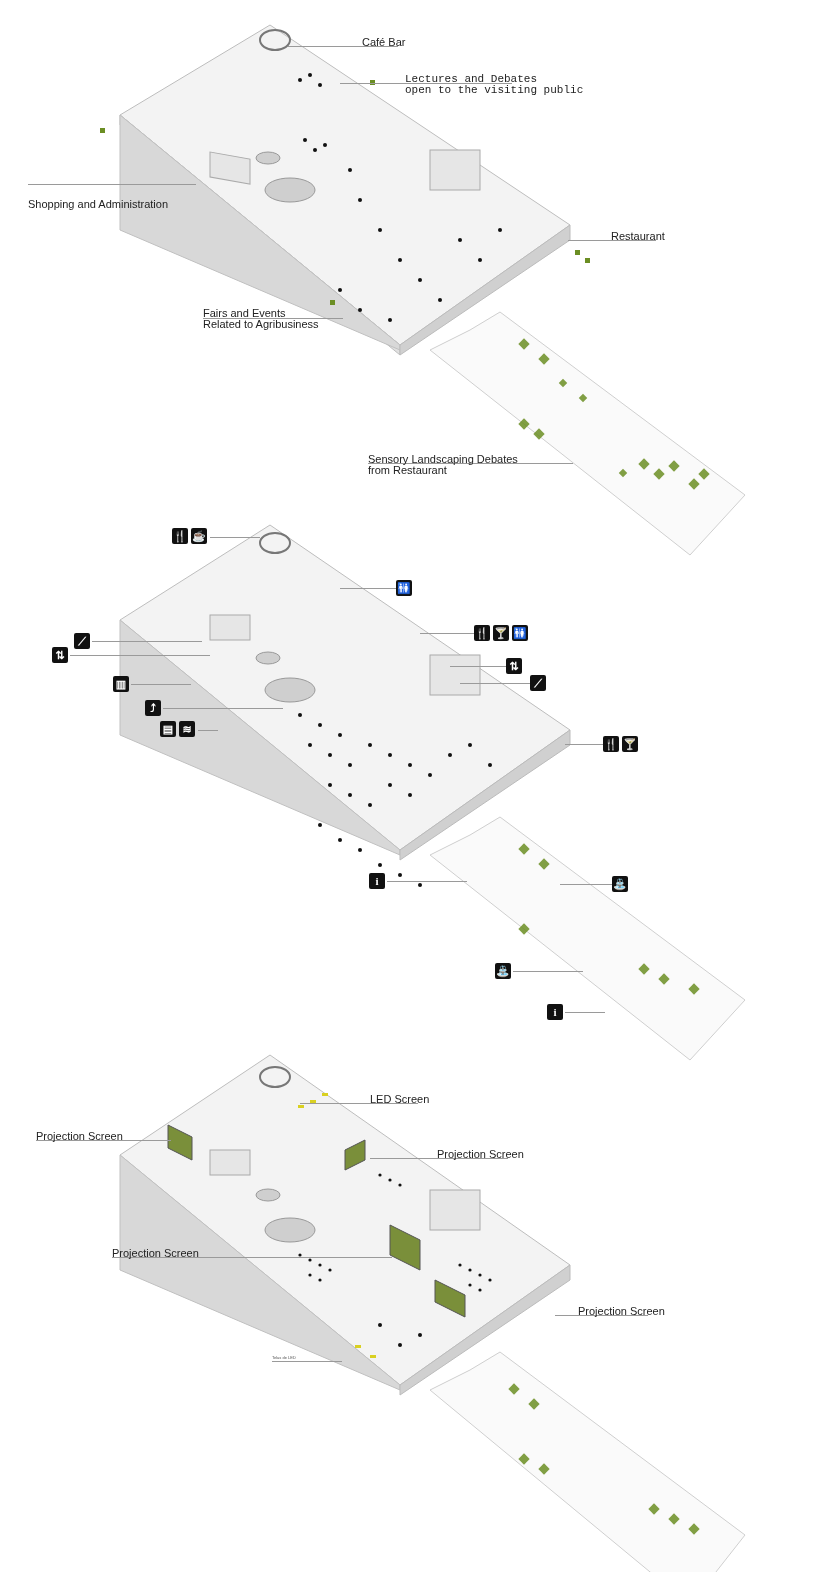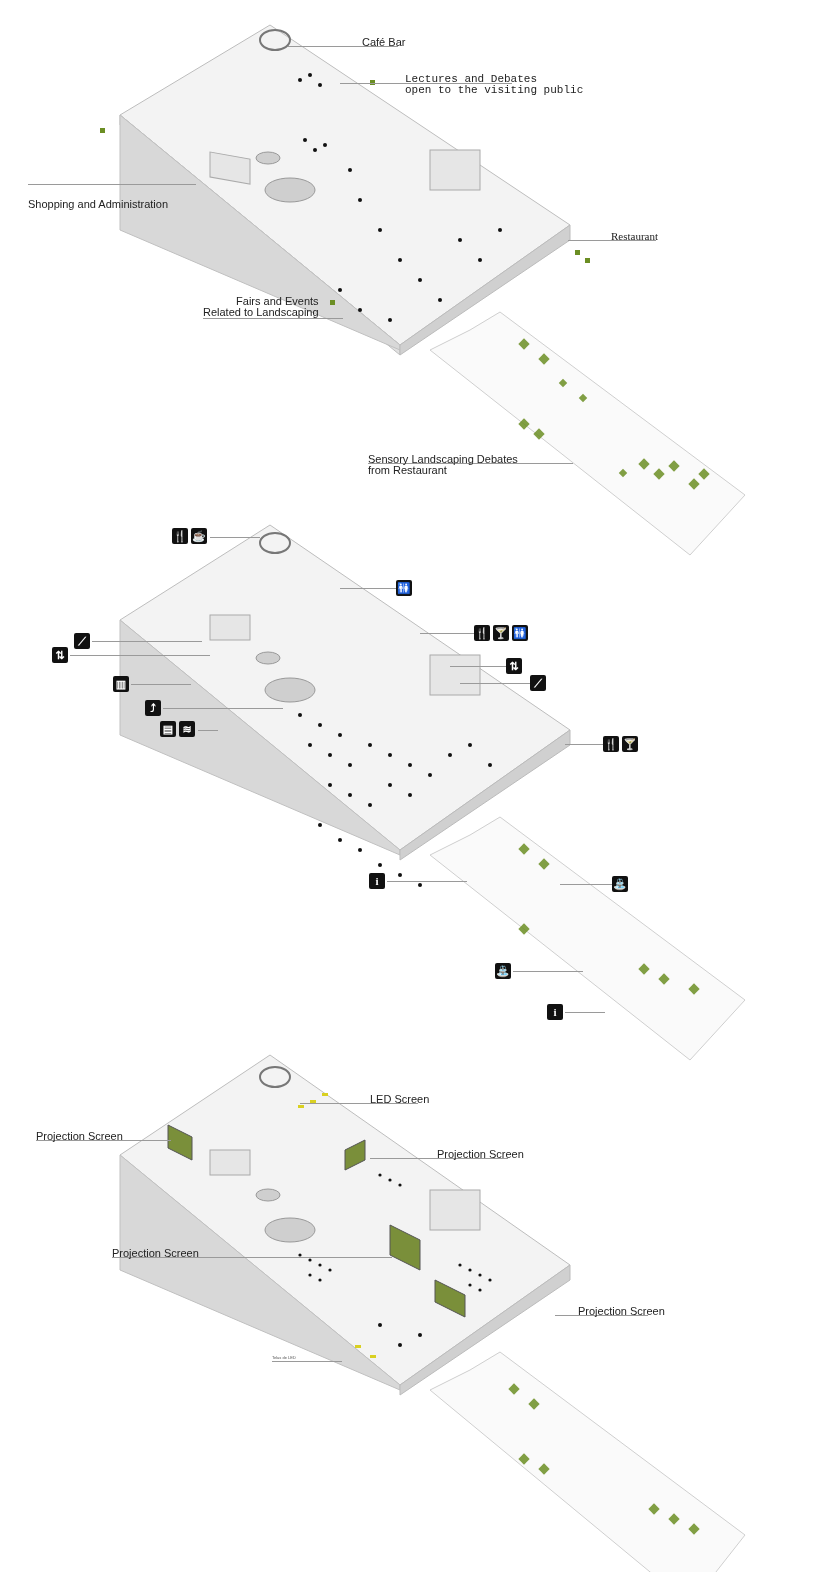--- a/index.html
+++ b/index.html
@@ -86,26 +86,26 @@
   <div class="leader" style="left:340px; top:83px; width:172px;"></div>
   <div class="label right" style="left:405px; top:74px; width:107px;font-family:Liberation Mono, monospace;">
     <div>Lectures and Debates</div>
     <div>open to the visiting public</div>
   </div>
 
   <div class="leader" style="left:28px; top:184px; width:168px;"></div>
   <div class="label" style="left:28px; top:175px;margin-top:24px;">Shopping and Administration</div>
 
   <div class="leader" style="left:568px; top:240px; width:88px;"></div>
-  <div class="label" style="left:611px; top:231px;font-family:Liberation Serif, serif;">Restaurant</div>
+  <div class="label" style="left:611px; top:231px;">Restaurant</div>
 
   <div class="leader" style="left:203px; top:318px; width:140px;"></div>
-  <div class="label" style="left:203px; top:296px;text-align:right;">
+  <div class="label" style="left:203px; top:308px;">
     <div>Fairs and Events</div>
-    <div>Related to Landscaping</div>
+    <div>Related to Agribusiness</div>
   </div>
 
   <div class="leader" style="left:368px; top:463px; width:205px;"></div>
   <div class="label" style="left:368px; top:454px;">
     <div>Sensory Landscaping Debates</div>
     <div>from Restaurant</div>
   </div>
 </div>
 
 <div class="panel" style="top:505px; height:560px;">

